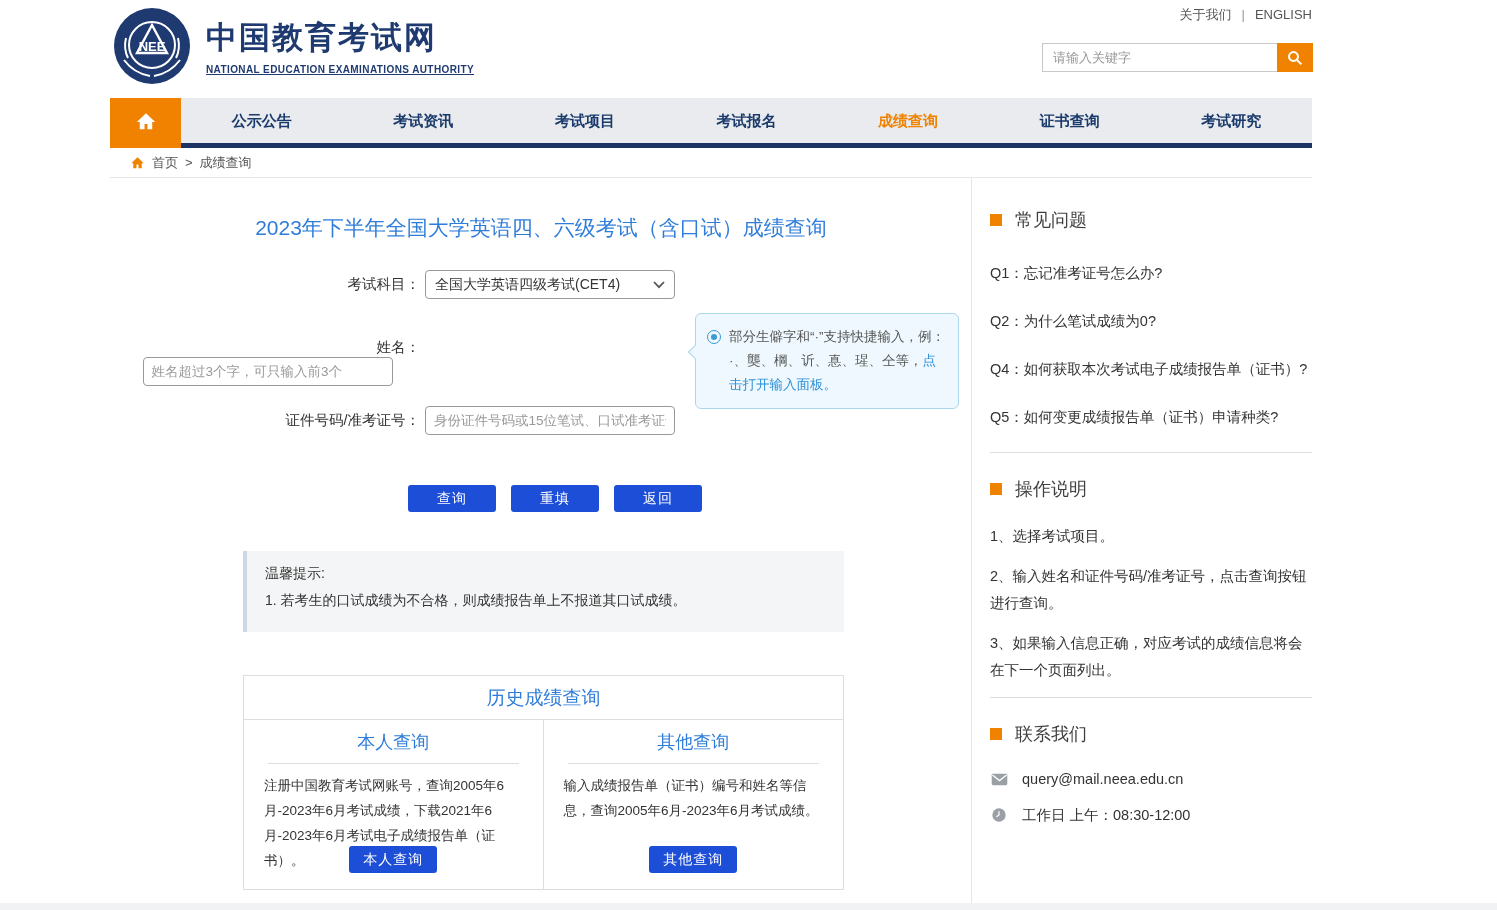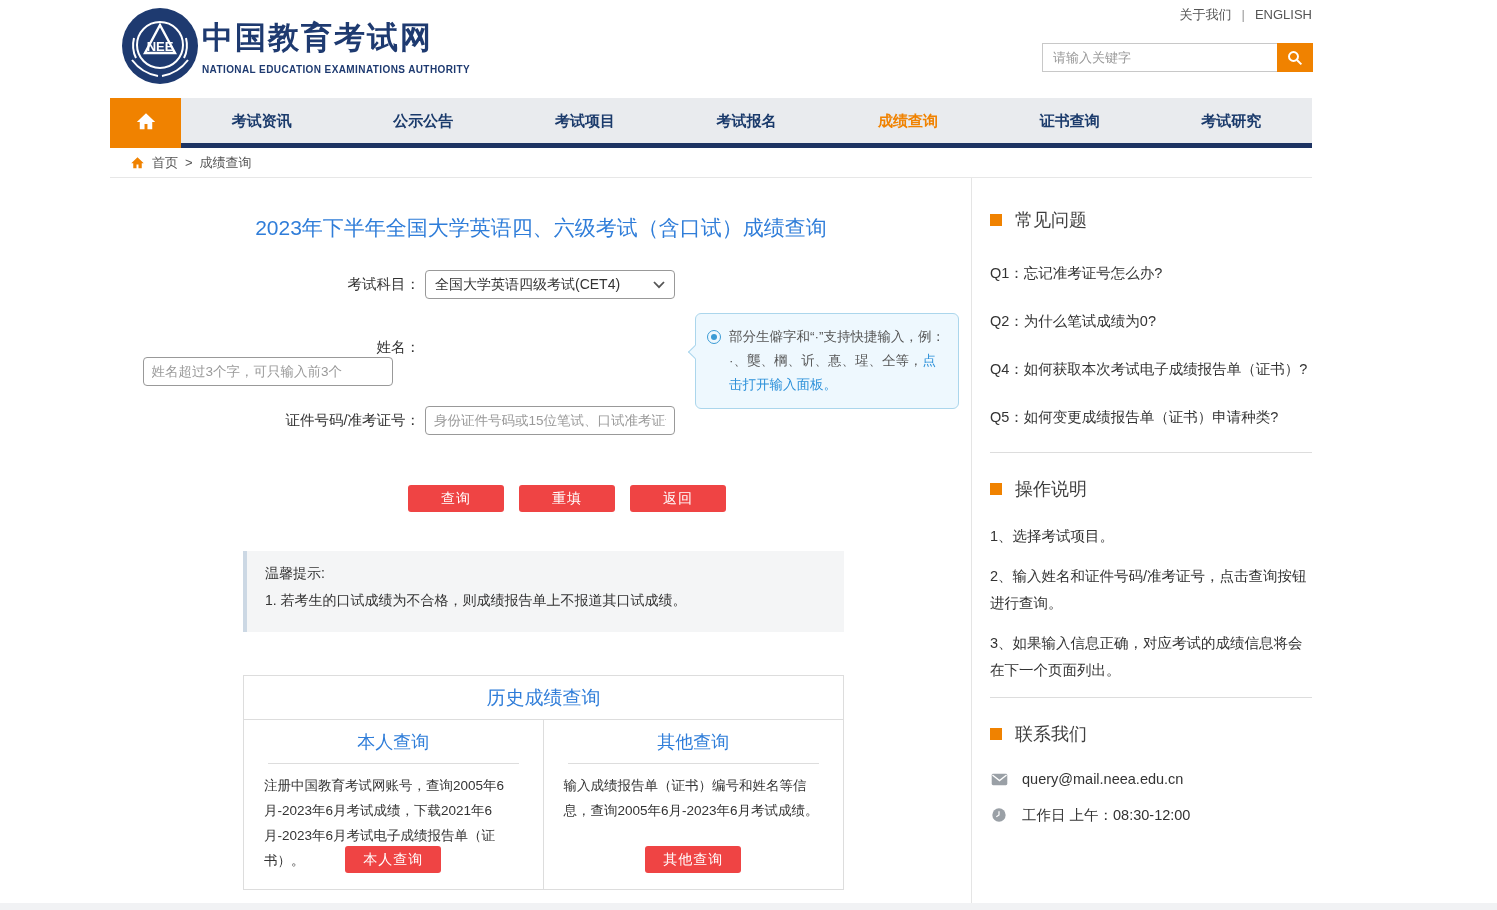--- a/index.html
+++ b/index.html
@@ -2,23 +2,23 @@
 <html><head>
 <meta charset="utf-8">
 <style>
   * { margin:0; padding:0; box-sizing:border-box; }
   html,body { background:#fff; }
   body { font-family:"Liberation Sans","DejaVu Sans",sans-serif; }
   .page { position:relative; width:1497px; height:910px; background:#fff; overflow:hidden; }
   a { text-decoration:none; }
 
   
-  .site-logo { position:absolute; left:122px; top:8px; display:flex; align-items:center; gap:4px; cursor:pointer; }
+  .site-logo { position:absolute; left:114px; top:8px; display:flex; align-items:center; gap:16px; cursor:pointer; }
   .logo-title { font-size:31px; font-weight:bold; color:#1e3a70; letter-spacing:2px; }
-  .logo-sub { font-size:10px; font-weight:bold; color:#1e3a70; margin-top:5px; letter-spacing:0.4px; }
+  .logo-sub { font-size:10px; font-weight:bold; color:#1e3a70; margin-top:5px; letter-spacing:0.4px;text-decoration:underline; }
   .top-links { position:absolute; top:6px; right:185px; font-size:13px; color:#555; }
   .top-links a { color:#555; }
   .top-links .sep { margin:0 10px; color:#999; }
   .search-bar { position:absolute; top:43px; left:1042px; width:271px; height:29px; display:flex; }
   .search-input { flex:1; border:1px solid #c8c8c8; border-right:none; padding:0 10px; font-size:13px; color:#333; outline:none; }
   .search-input::placeholder { color:#999; }
   .search-btn { width:36px; height:29px; background:#f08200; border:none; display:flex; align-items:center; justify-content:center; cursor:pointer; }
 
   
   .nav { position:absolute; top:98px; left:110px; width:1202px; height:45px; background:#e9ebee; display:flex; }
@@ -45,21 +45,21 @@
   .text-input { width:250px; height:29px; border:1px solid #999; border-radius:4px; padding:0 8px; font-size:13.5px; color:#333; outline:none; background:#fff; }
   .text-input::placeholder { color:#999; }
 
   .tooltip { position:absolute; left:585px; top:135px; width:264px; background:#eef8fe; border:1px solid #abd6ec; border-radius:6px; padding:11px 12px 11px 11px; font-size:13.5px; color:#555; line-height:24px; display:flex; gap:8px; }
   .tooltip .arrow { position:absolute; left:-6px; top:33px; width:10px; height:10px; background:#eef8fe; border-left:1px solid #abd6ec; border-bottom:1px solid #abd6ec; transform:rotate(45deg); }
   .radio-icon { flex:0 0 14px; width:14px; height:14px; border:1px solid #3b9bd5; border-radius:50%; margin-top:5px; position:relative; }
   .radio-icon::after { content:""; position:absolute; left:3px; top:3px; width:6px; height:6px; background:#3b9bd5; border-radius:50%; }
   .tooltip a { color:#2b90d9; cursor:pointer; }
 
   .action-buttons { position:absolute; left:298px; top:307px; display:flex; gap:15px; }
-  .btn-blue { width:96px; height:27px; background:#ef4444; color:#fff; border:none; border-radius:3px; font-size:14px; letter-spacing:1px; cursor:pointer; font-family:Liberation Mono, monospace; }
+  .btn-blue { width:88px; height:27px; background:#1d4ed8; color:#fff; border:none; border-radius:3px; font-size:14px; letter-spacing:1px; cursor:pointer; font-family:Liberation Mono, monospace; }
 
   .tips-box { position:absolute; left:133px; top:373px; width:601px; height:81px; background:#f4f5f6; border-left:4px solid #ccd8e4; padding:14px 18px; }
   .tips-title { font-size:14px; color:#333; }
   .tips-line { font-size:14px; color:#333; margin-top:9px; }
 
   .history-box { position:absolute; left:133px; top:497px; width:601px; height:215px; border:1px solid #ddd; background:#fff; }
   .history-header { height:44px; line-height:44px; text-align:center; font-size:19px; color:#2f7dd9; border-bottom:1px solid #ddd; }
   .history-cols { display:flex; height:169px; }
   .history-col { width:50%; position:relative; padding:10px 20px 0; }
   .history-col.first { border-right:1px solid #ddd; }
@@ -116,22 +116,22 @@
       </svg>
     </button>
   </div>
 
   <div class="nav">
     <div class="nav-home">
       <svg width="22" height="22" viewBox="0 0 24 24">
         <path d="M12 3.5 L22 13 H18.8 V21 H13.6 V15.2 H10.4 V21 H5.2 V13 H2 Z" fill="#fff"></path>
       </svg>
     </div>
+    <div class="nav-item">公示公告</div>
     <div class="nav-item">考试资讯</div>
-    <div class="nav-item">公示公告</div>
     <div class="nav-item">考试项目</div>
     <div class="nav-item">考试报名</div>
     <div class="nav-item active">成绩查询</div>
     <div class="nav-item">证书查询</div>
     <div class="nav-item">考试研究</div>
   </div>
   <div class="nav-underline">
       <div class="orange"></div>
     </div>
 

